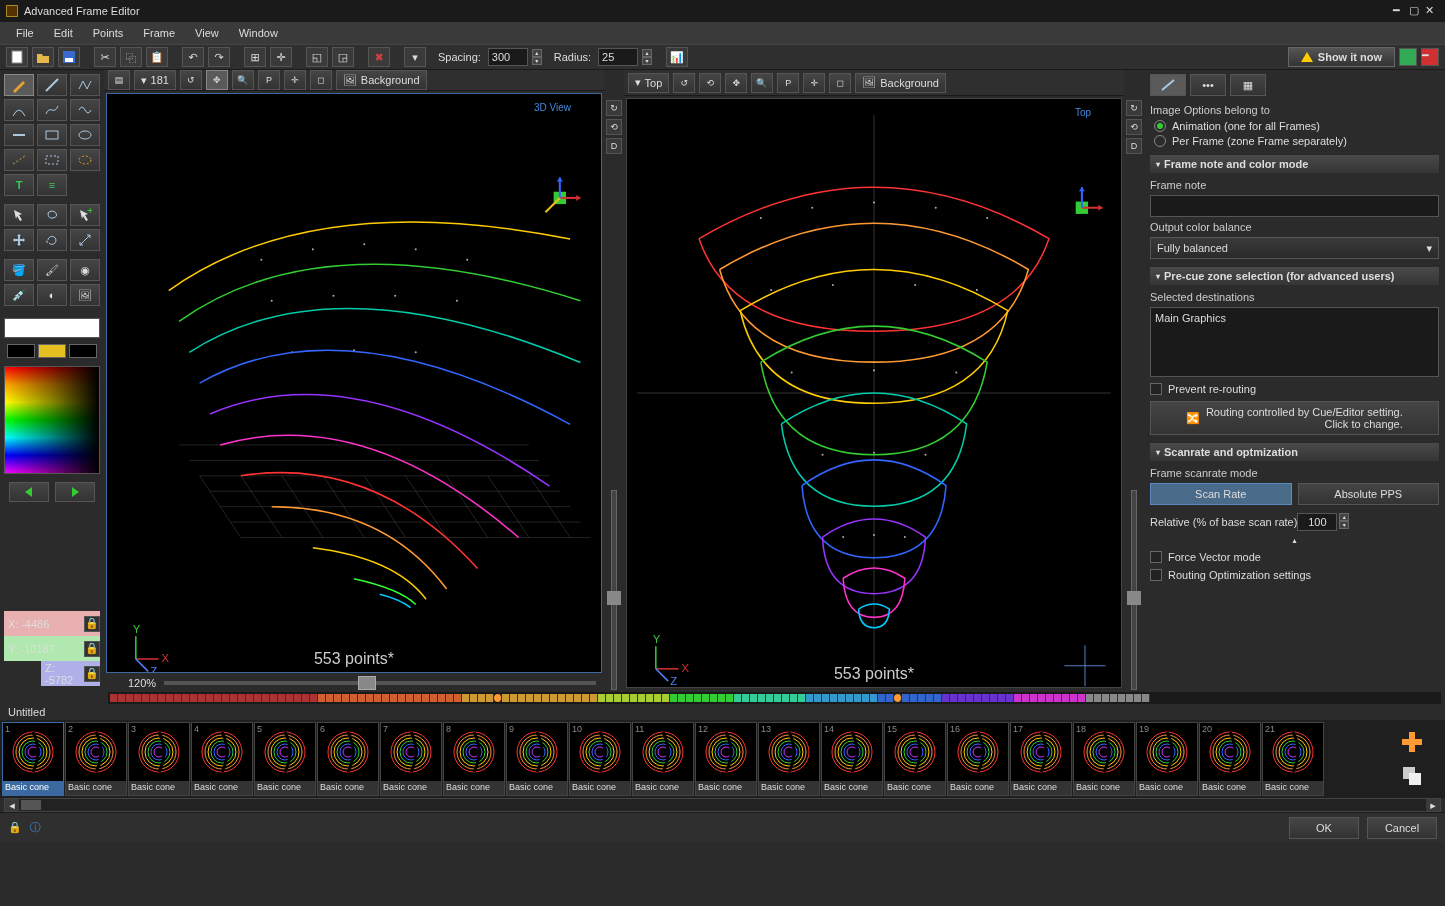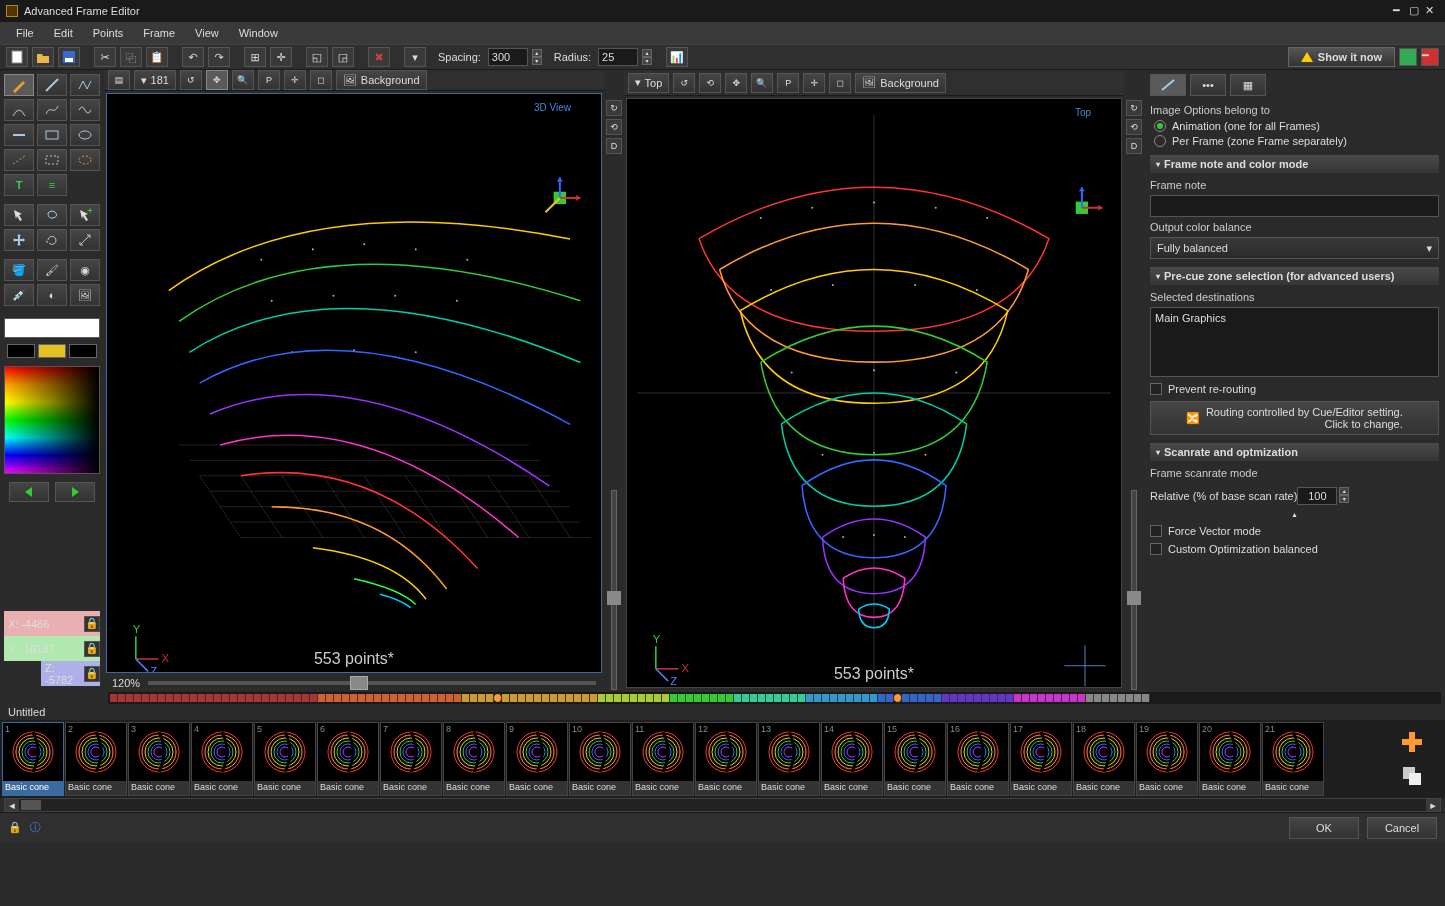--- a/index.html
+++ b/index.html
@@ -40,21 +40,21 @@
 
 .viewport-col { width: 500px; display: flex; flex-direction: column; background: #2b2b2b; }
 .vp-toolbar { height: 26px; display: flex; align-items: center; padding: 0 4px; gap: 4px; background: #2f2f2f; border-bottom: 1px solid #1a1a1a; }
 .vp-btn { width: 22px; height: 20px; background: linear-gradient(#454545,#333); border: 1px solid #555; cursor: pointer; display: flex; align-items: center; justify-content: center; font-size: 9px; }
 .vp-btn.pressed { background: #5a5a5a; border-color: #888; }
 .vp-dropdown { height: 20px; background: linear-gradient(#454545,#333); border: 1px solid #555; padding: 0 6px; display: flex; align-items: center; gap: 4px; cursor: pointer; }
 .viewport { flex: 1; background: #000; border: 1px solid #3a6aa0; position: relative; margin: 2px; }
 .viewport.secondary { border-color: #444; }
 .vp-label { position: absolute; top: 8px; right: 30px; color: #4488dd; font-size: 10px; }
 .vp-points { position: absolute; bottom: 4px; left: 50%; transform: translateX(-50%); color: #ccc; font-size: 16px; }
-.vp-bottom { height: 22px; display: flex; align-items: center; gap: 8px; padding: 0 8px; }
+.vp-bottom { height: 22px; display: flex; align-items: center; gap: 8px; padding: 0 8px; margin-left: 16px; }
 .zoom-slider { flex: 1; height: 4px; background: #555; position: relative; }
 .zoom-slider .thumb { position: absolute; width: 18px; height: 14px; background: #888; border: 1px solid #aaa; top: -5px; left: 45%; }
 .side-tools { width: 20px; display: flex; flex-direction: column; gap: 3px; padding-top: 30px; align-items: center; }
 .side-tools .st { width: 16px; height: 16px; background: #3a3a3a; border: 1px solid #555; cursor: pointer; display: flex; align-items: center; justify-content: center; font-size: 9px; }
 
 .right-panel { flex: 1; background: #2b2b2b; padding: 4px 6px; overflow-y: auto; }
 .tab-row { display: flex; gap: 4px; margin-bottom: 8px; }
 .tab-btn { width: 36px; height: 22px; background: linear-gradient(#454545,#333); border: 1px solid #555; cursor: pointer; display: flex; align-items: center; justify-content: center; }
 .tab-btn.active { background: #5a5a5a; }
 .panel-label { color: #ccc; margin: 4px 0; display: block; }
@@ -566,38 +566,42 @@
       <span>🔀</span>
       <span style="white-space:pre-line;text-align:right;">Routing controlled by Cue/Editor setting.
 Click to change.</span>
     </div>
 
     <div class="section-hdr">
         <span class="chev">▾</span>
         <span>Scanrate and optmization</span>
       </div>
     <span class="panel-label">Frame scanrate mode</span>
+    <div class="btn-pair">
+      <div class="pbtn active">Scan Rate</div>
+      <div class="pbtn">Absolute PPS</div>
+    </div>
     <div class="spin-field">
       <span>Relative (% of base scan rate)</span>
       <div style="display:flex;gap:2px;">
         <input class="spin-input" value="100" style="">
         <div class="spinner">
             <span>▴</span>
             <span>▾</span>
           </div>
       </div>
     </div>
     <div style="text-align:center;margin-top:-6px;"><span style="font-size:8px;">▴</span></div>
     <div class="checkbox-row">
       <span class="checkbox"></span>
         <span>Force Vector mode</span>
     </div>
     <div class="checkbox-row">
       <span class="checkbox"></span>
-        <span>Custom Optimization balanced</span>
+        <span>Routing Optimization settings</span>
     </div>
   </div>
 </div>
 
 <div class="timeline-strip" id="ticks">
     <div class="tick" style="background: rgb(170, 51, 51);"></div>
     <div class="tick" style="background: rgb(170, 51, 51);"></div>
     <div class="tick" style="background: rgb(170, 51, 51);"></div>
     <div class="tick" style="background: rgb(170, 51, 51);"></div>
     <div class="tick" style="background: rgb(170, 51, 51);"></div>

